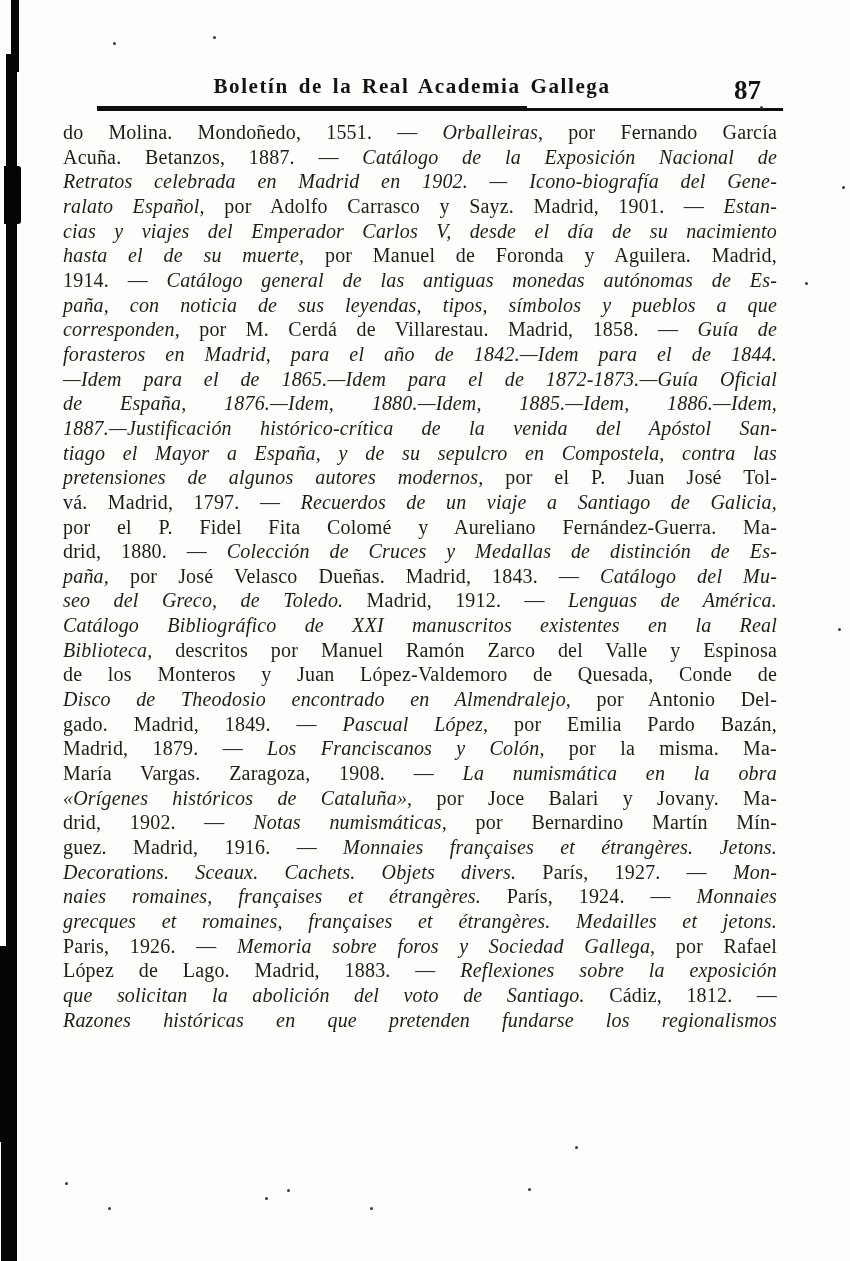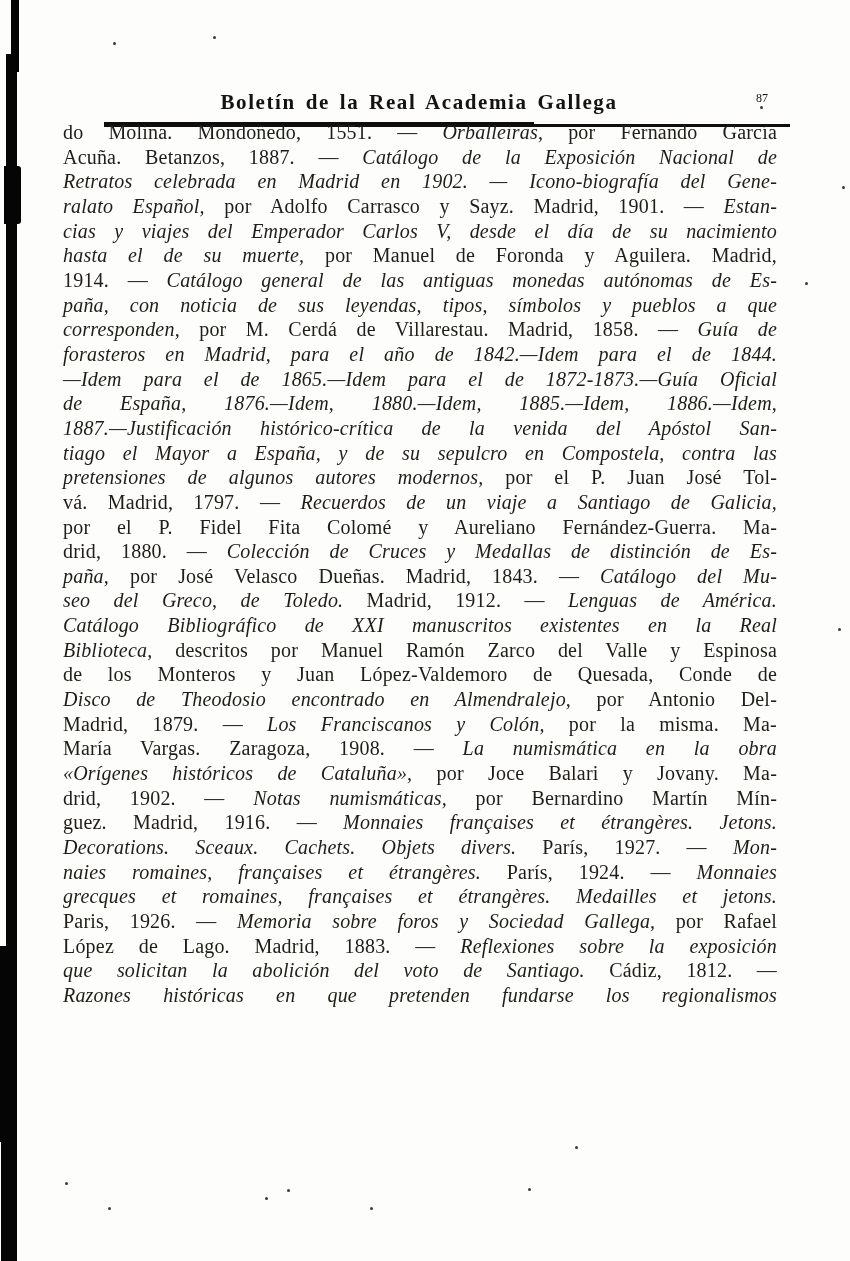--- a/index.html
+++ b/index.html
@@ -23,45 +23,44 @@
   
   .bind { position: absolute; background: #050505; }
   .bind.b1 { left: 11px; top: 0;      width: 8px;  height: 72px; }
   .bind.b2 { left: 6px;  top: 54px;   width: 11px; height: 1207px; }
   .bind.b3 { left: 4px;  top: 166px;  width: 17px; height: 58px; border-radius: 0 3px 3px 0; }
   .bind.b4 { left: 0;    top: 946px;  width: 14px; height: 196px; }
   .bind.b5 { left: 1px;  top: 1138px; width: 9px;  height: 123px; }
   
   .hdr {
     position: absolute;
-    left: 74px;
+    left: 67px;
     top: 74px;
     width: 714px;
     height: 40px;
-    margin-top: 16px;
   }
   .hdr .title {
     position: absolute;
     left: 115px;
     top: 0;
     width: 460px;
     text-align: center;
     font-size: 21px;
     font-weight: bold;
     letter-spacing: 1.6px;
     word-spacing: 3px;
     color: #151310;
     white-space: nowrap;
   }
   .hdr .pagenum {
     position: absolute;
     right: 20px;
     top: 1px;
-    font-size: 12px;
-    font-weight: normal;
+    font-size: 27px;
+    font-weight: bold;
     color: #151310;
   }
   .hdr .rule {
     position: absolute;
     left: 30px;
     right: -2px;
     top: 34px;
     height: 3px;
     background: #0f0e0c;
   }
@@ -136,20 +135,21 @@
       <div class="line"><span class="seg it">pretensiones de algunos autores modernos,</span><span class="seg"> por el P. Juan José Tol-</span></div>
       <div class="line"><span class="seg">vá. Madrid, 1797. — </span><span class="seg it">Recuerdos de un viaje a Santiago de Galicia,</span></div>
       <div class="line"><span class="seg">por el P. Fidel Fita Colomé y Aureliano Fernández-Guerra. Ma-</span></div>
       <div class="line"><span class="seg">drid, 1880. — </span><span class="seg it">Colección de Cruces y Medallas de distinción de Es-</span></div>
       <div class="line"><span class="seg it">paña,</span><span class="seg"> por José Velasco Dueñas. Madrid, 1843. — </span><span class="seg it">Catálogo del Mu-</span></div>
       <div class="line"><span class="seg it">seo del Greco, de Toledo.</span><span class="seg"> Madrid, 1912. — </span><span class="seg it">Lenguas de América.</span></div>
       <div class="line"><span class="seg it">Catálogo Bibliográfico de XXI manuscritos existentes en la Real</span></div>
       <div class="line"><span class="seg it">Biblioteca,</span><span class="seg"> descritos por Manuel Ramón Zarco del Valle y Espinosa</span></div>
       <div class="line"><span class="seg">de los Monteros y Juan López-Valdemoro de Quesada, Conde de</span></div>
       <div class="line"><span class="seg it">Disco de Theodosio encontrado en Almendralejo,</span><span class="seg"> por Antonio Del-</span></div>
+      <div class="line"><span class="seg">gado. Madrid, 1849. — </span><span class="seg it">Pascual López,</span><span class="seg"> por Emilia Pardo Bazán,</span></div>
       <div class="line"><span class="seg">Madrid, 1879. — </span><span class="seg it">Los Franciscanos y Colón,</span><span class="seg"> por la misma. Ma-</span></div>
       <div class="line"><span class="seg">María Vargas. Zaragoza, 1908. — </span><span class="seg it">La numismática en la obra</span></div>
       <div class="line"><span class="seg it">«Orígenes históricos de Cataluña»,</span><span class="seg"> por Joce Balari y Jovany. Ma-</span></div>
       <div class="line"><span class="seg">drid, 1902. — </span><span class="seg it">Notas numismáticas,</span><span class="seg"> por Bernardino Martín Mín-</span></div>
       <div class="line"><span class="seg">guez. Madrid, 1916. — </span><span class="seg it">Monnaies françaises et étrangères. Jetons.</span></div>
       <div class="line"><span class="seg it">Decorations. Sceaux. Cachets. Objets divers.</span><span class="seg"> París, 1927. — </span><span class="seg it">Mon-</span></div>
       <div class="line"><span class="seg it">naies romaines, françaises et étrangères.</span><span class="seg"> París, 1924. — </span><span class="seg it">Monnaies</span></div>
       <div class="line"><span class="seg it">grecques et romaines, françaises et étrangères. Medailles et jetons.</span></div>
       <div class="line"><span class="seg">Paris, 1926. — </span><span class="seg it">Memoria sobre foros y Sociedad Gallega,</span><span class="seg"> por Rafael</span></div>
       <div class="line"><span class="seg">López de Lago. Madrid, 1883. — </span><span class="seg it">Reflexiones sobre la exposición</span></div>

